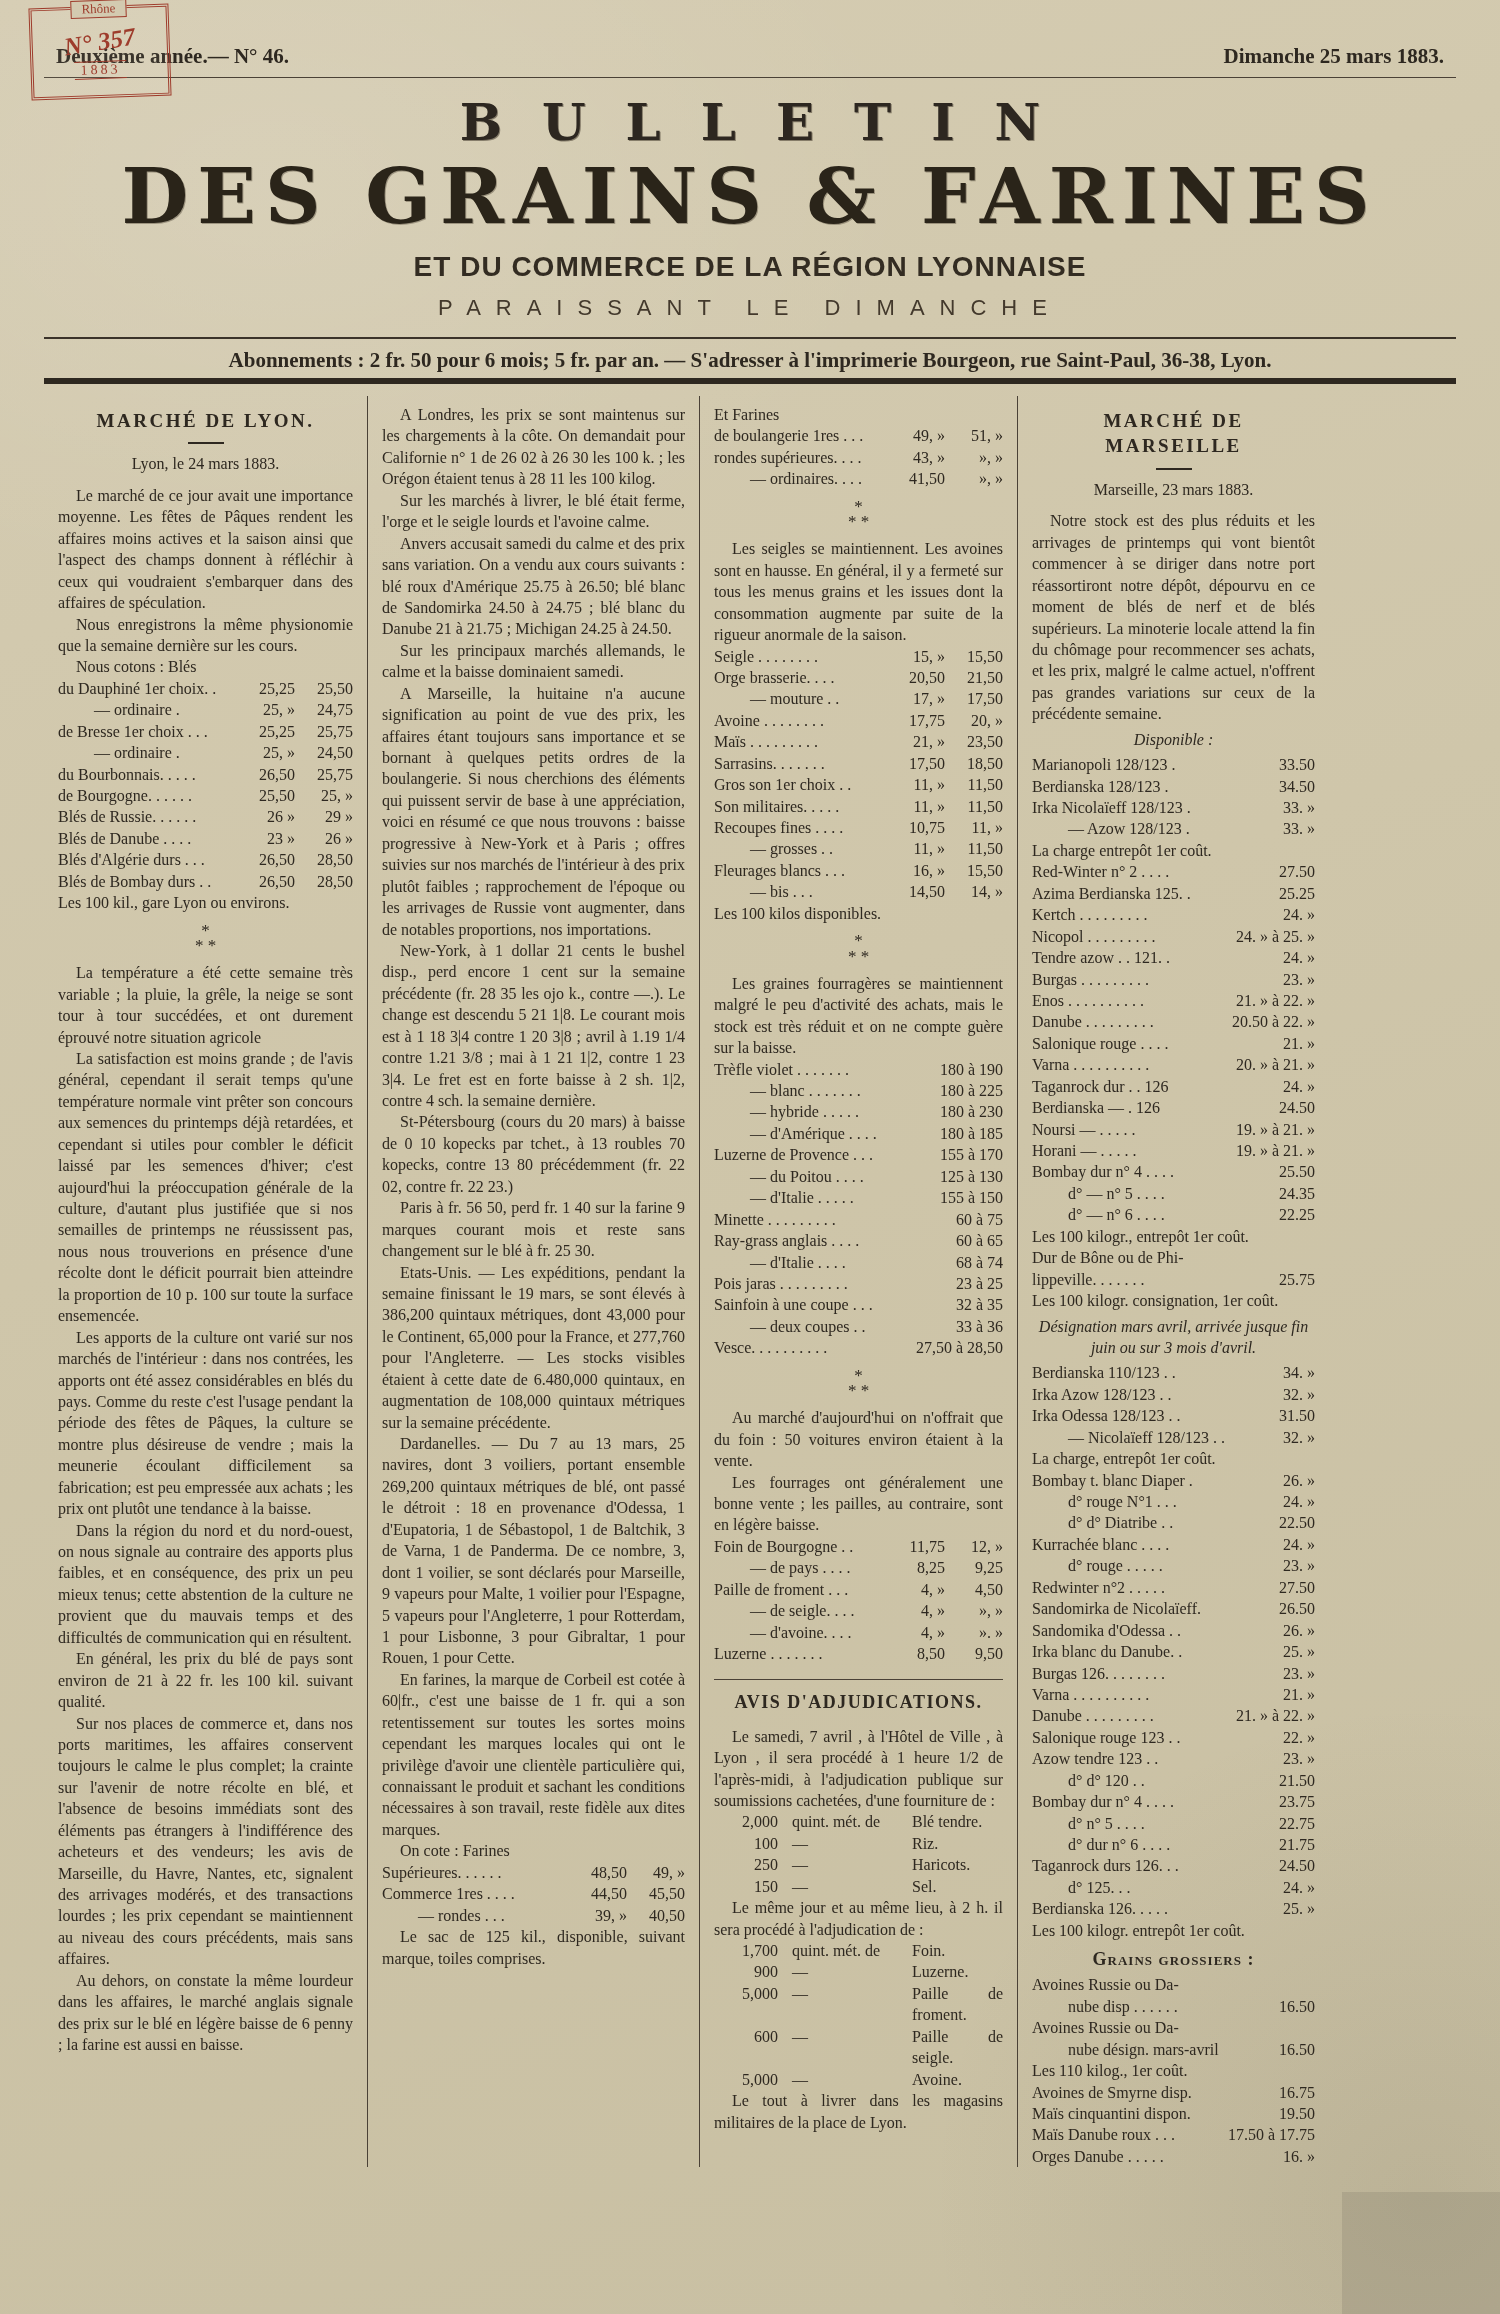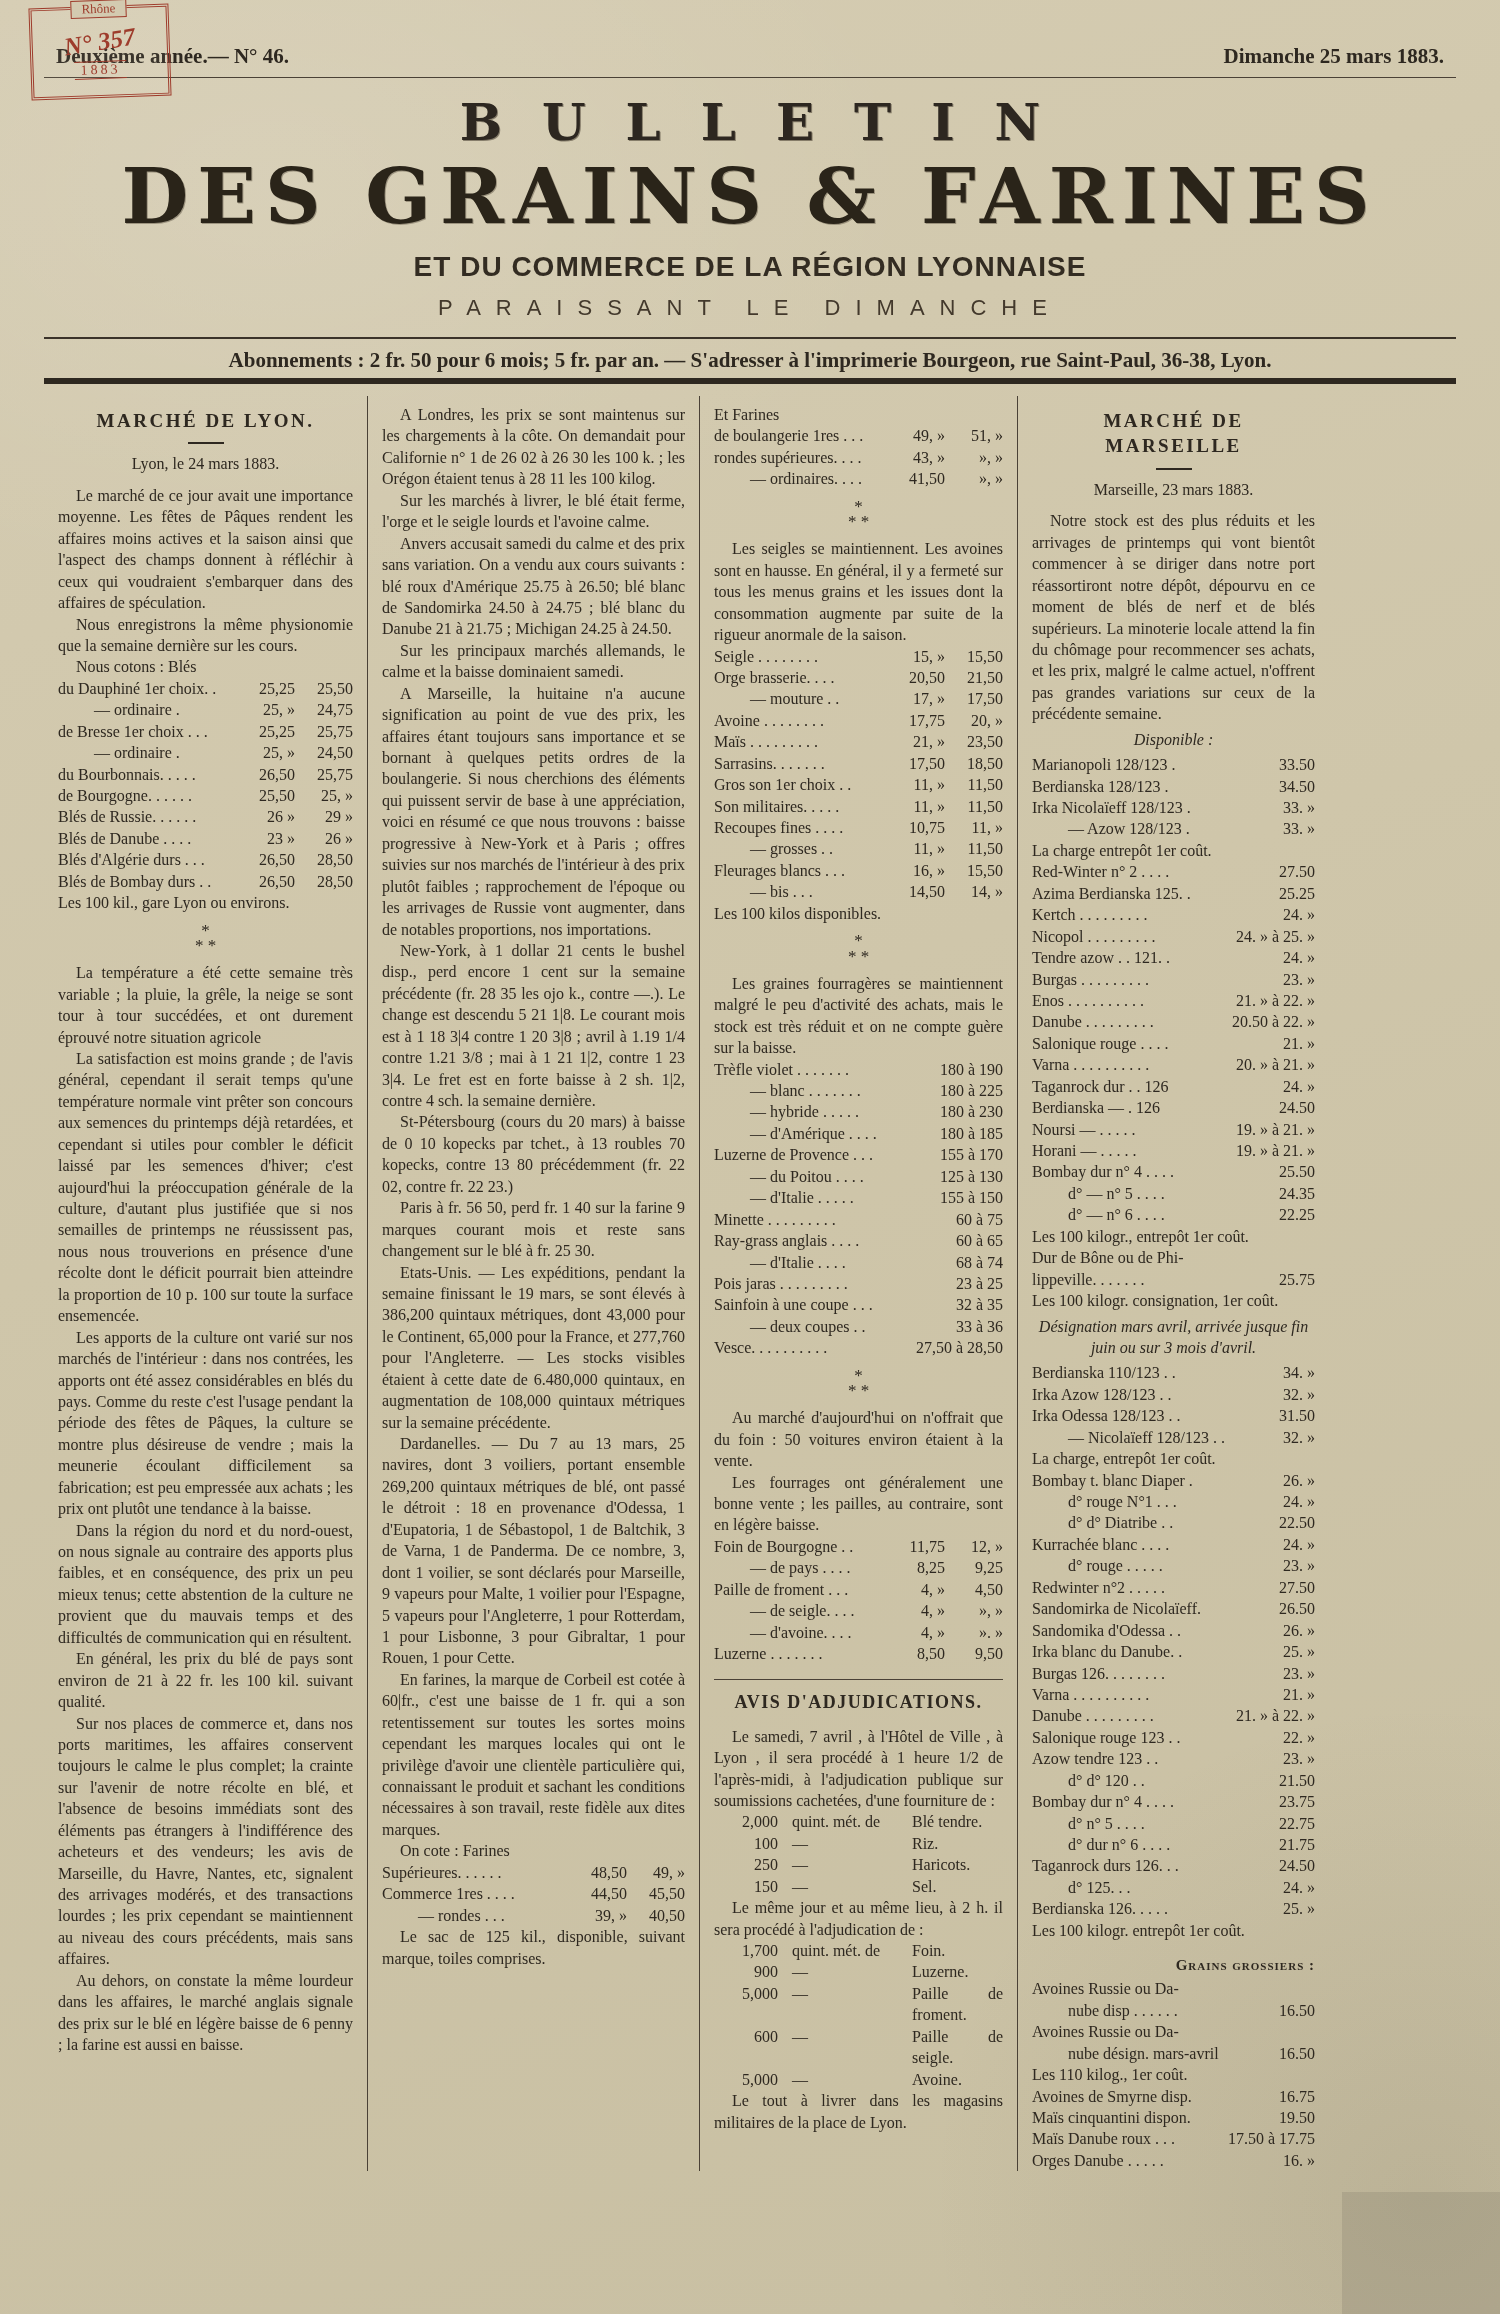--- a/index.html
+++ b/index.html
@@ -49,21 +49,21 @@
   .para.noind{text-indent:0;}
   .row{display:flex;align-items:baseline;}
   .row .l{flex:1 1 auto;white-space:nowrap;overflow:hidden;}
   .row .a,.row .b{white-space:nowrap;text-align:right;}
   .row .a{min-width:52px;}
   .row .b{min-width:58px;}
   .row.ind .l{padding-left:36px;}
   .stars{text-align:center;white-space:pre-line;line-height:0.9;margin:9px 0;font-size:17px;}
   .cline{text-align:center;margin:4px 0;}
   .cline.italic{font-style:italic;}
-  .sc{text-align:right;font-variant:small-caps;font-weight:bold;font-size:15px;letter-spacing:1px;margin:14px 0 3px;}
+  .sc{text-align:center;font-variant:small-caps;font-weight:bold;font-size:18px;letter-spacing:1px;margin:6px 0 3px;}
   .rule{border-top:1px solid #4a4136;margin:14px 0 10px;}
   .h2x{text-align:center;font-weight:bold;font-size:18px;letter-spacing:1.5px;margin:2px 0 12px;}
   .adj{display:flex;}
   .adj .q{width:64px;text-align:right;white-space:nowrap;}
   .adj .m{width:120px;padding-left:14px;white-space:nowrap;}
   .adj .n{flex:1;}
   .stain{position:absolute;right:0;bottom:0;width:158px;height:122px;background:rgba(110,104,88,0.20);}
 </style>
 </head>
 <body>

